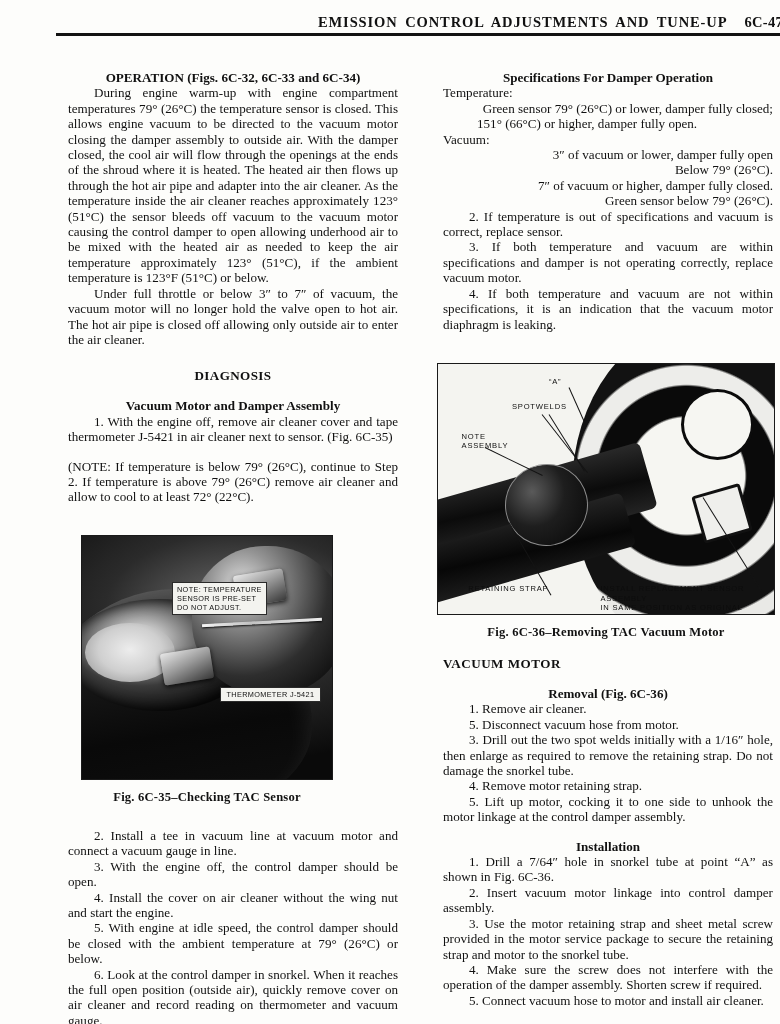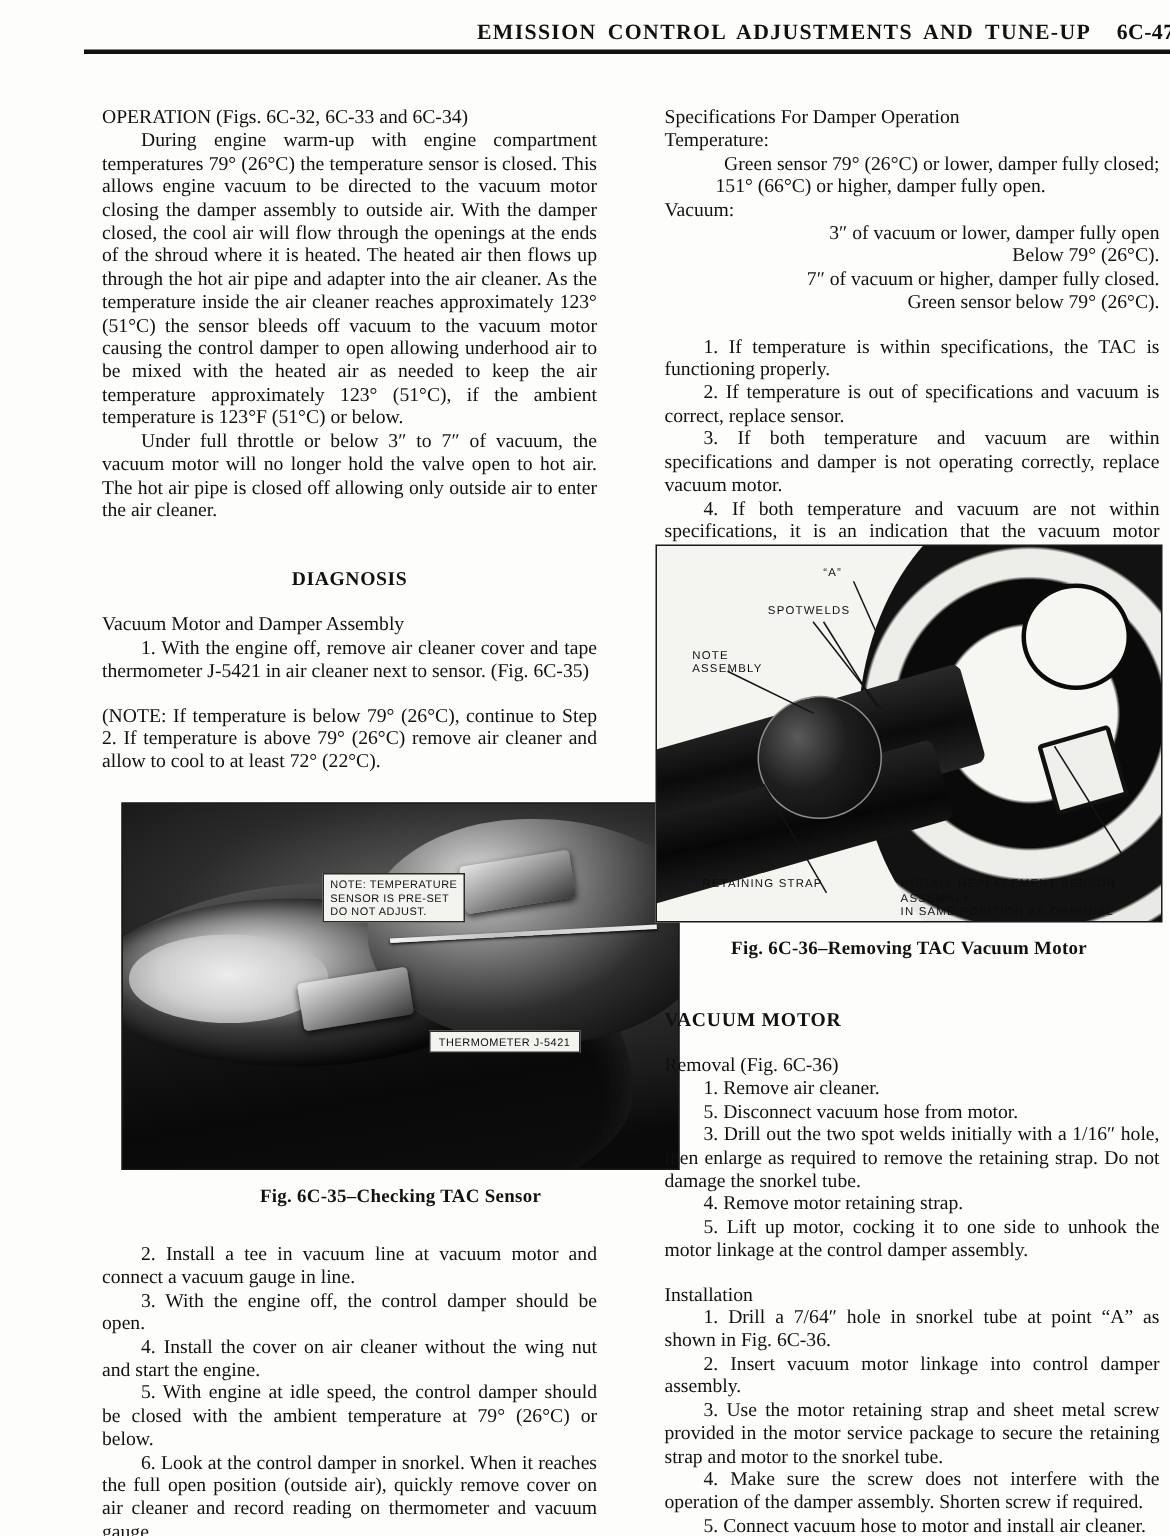--- a/index.html
+++ b/index.html
@@ -70,26 +70,26 @@
     margin: 0;
     font-size: 13.1px;
     line-height: 15.4px;
     text-align: justify;
     text-justify: inter-word;
     hyphens: none;
   }
   .ind { text-indent: 26px; }
   .noind { text-indent: 0; }
   .gap-m { margin-top: 14px; }
-  .gap-l { margin-top: 31px; }
+  .gap-l { margin-top: 21px; }
   .subhead {
-    font-weight: normal;
+    font-weight: bold;
     font-size: 13.1px;
     line-height: 15.4px;
-    text-align: left;
+    text-align: center;
   }
   .center-head {
     font-weight: bold;
     font-size: 13.1px;
     text-align: center;
     letter-spacing: 0.4px;
   }
   .caps-head {
     font-weight: bold;
     font-size: 13.1px;
@@ -110,21 +110,21 @@
   }
   .fig-caption {
     text-align: center;
     font-weight: bold;
     font-size: 12.6px;
     margin-top: 10px;
     letter-spacing: 0.2px;
   }
 
   
-  #fig-35 { left: 81px; top: 535px; width: 372px; }
+  #fig-35 { left: 81px; top: 535px; width: 252px; }
   #fig-35 .photo { height: 243px; background:
       radial-gradient(ellipse 150% 90% at 62% 30%, #6f6f6f 0%, #2b2b2b 35%, #0a0a0a 70%),
       #070707; }
   .ac-body {
     position: absolute; left: -18%; top: 22%; width: 110%; height: 92%;
     border-radius: 50% 50% 46% 46% / 62% 62% 38% 38%;
     background: linear-gradient(170deg, #565656 0%, #1d1d1d 26%, #090909 62%, #101010 100%);
     box-shadow: inset 0 14px 26px rgba(255,255,255,0.10);
   }
   .ac-rim {
@@ -295,21 +295,20 @@
     <div class="subhead">Specifications For Damper Operation</div>
     <div class="blk flush">Temperature:</div>
     <div class="blk spec-l1">Green sensor 79° (26°C) or lower, damper fully closed;</div>
     <div class="blk spec-l2">151° (66°C) or higher, damper fully open.</div>
     <div class="blk flush">Vacuum:</div>
     <div class="blk spec-l1">3″ of vacuum or lower, damper fully open</div>
     <div class="blk spec-l1">Below 79° (26°C).</div>
     <div class="blk spec-l1">7″ of vacuum or higher, damper fully closed.</div>
     <div class="blk spec-l1">Green sensor below 79° (26°C).</div>
 
-    <p class="ind gap-m">1. If temperature is within specifications, the TAC is functioning properly.</p>
     <p class="ind">2. If temperature is out of specifications and vacuum is correct, replace sensor.</p>
     <p class="ind">3. If both temperature and vacuum are within specifications and damper is not operating correctly, replace vacuum motor.</p>
     <p class="ind">4. If both temperature and vacuum are not within specifications, it is an indication that the vacuum motor diaphragm is leaking.</p>
   </div>
 
   <div class="figure" id="fig-36">
     <div class="photo">
       <div class="sn-bg"></div>
       <div class="sn-drum"></div>
       <div class="sn-port"></div>
@@ -329,21 +328,21 @@
       <div class="lbl" id="lb-spot">SPOTWELDS</div>
       <div class="lbl" id="lb-motor">NOTE
 ASSEMBLY</div>
       <div class="lbl" id="lb-strap">RETAINING STRAP</div>
       <div class="lbl" id="lb-install">INSTALL REPLACEMENT SENSOR ASSEMBLY
 IN SAME POSITION AS ORIGINAL ASSEMBLY</div>
     </div>
     <div class="fig-caption">Fig. 6C-36–Removing TAC Vacuum Motor</div>
   </div>
 
-  <div class="below-36" style="top:672px;">
+  <div class="below-36" style="top:656px;">
     <div class="caps-head">VACUUM MOTOR</div>
 
     <div class="subhead gap-m">Removal (Fig. 6C-36)</div>
     <p class="ind">1. Remove air cleaner.</p>
     <p class="ind">5. Disconnect vacuum hose from motor.</p>
     <p class="ind">3. Drill out the two spot welds initially with a 1/16″ hole, then enlarge as required to remove the retaining strap. Do not damage the snorkel tube.</p>
     <p class="ind">4. Remove motor retaining strap.</p>
     <p class="ind">5. Lift up motor, cocking it to one side to unhook the motor linkage at the control damper assembly.</p>
 
     <div class="subhead gap-m">Installation</div>

